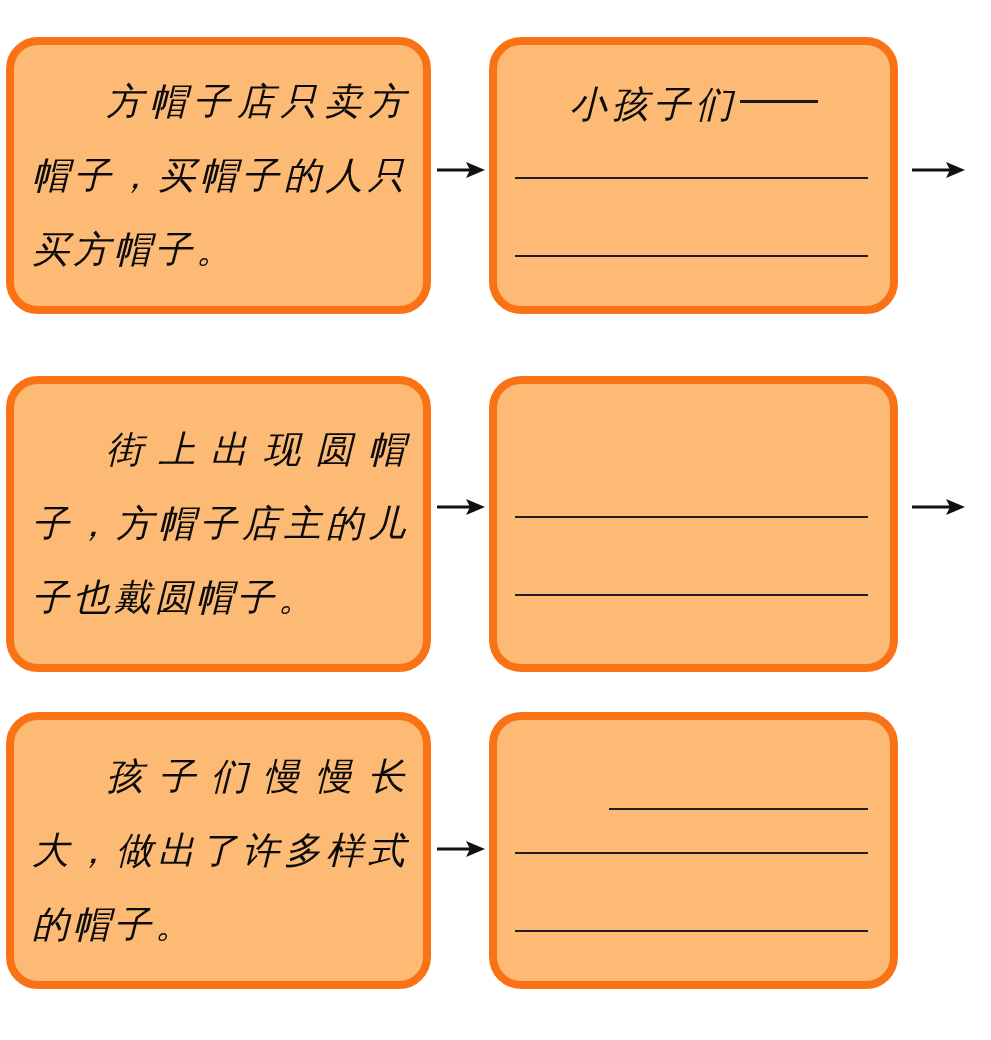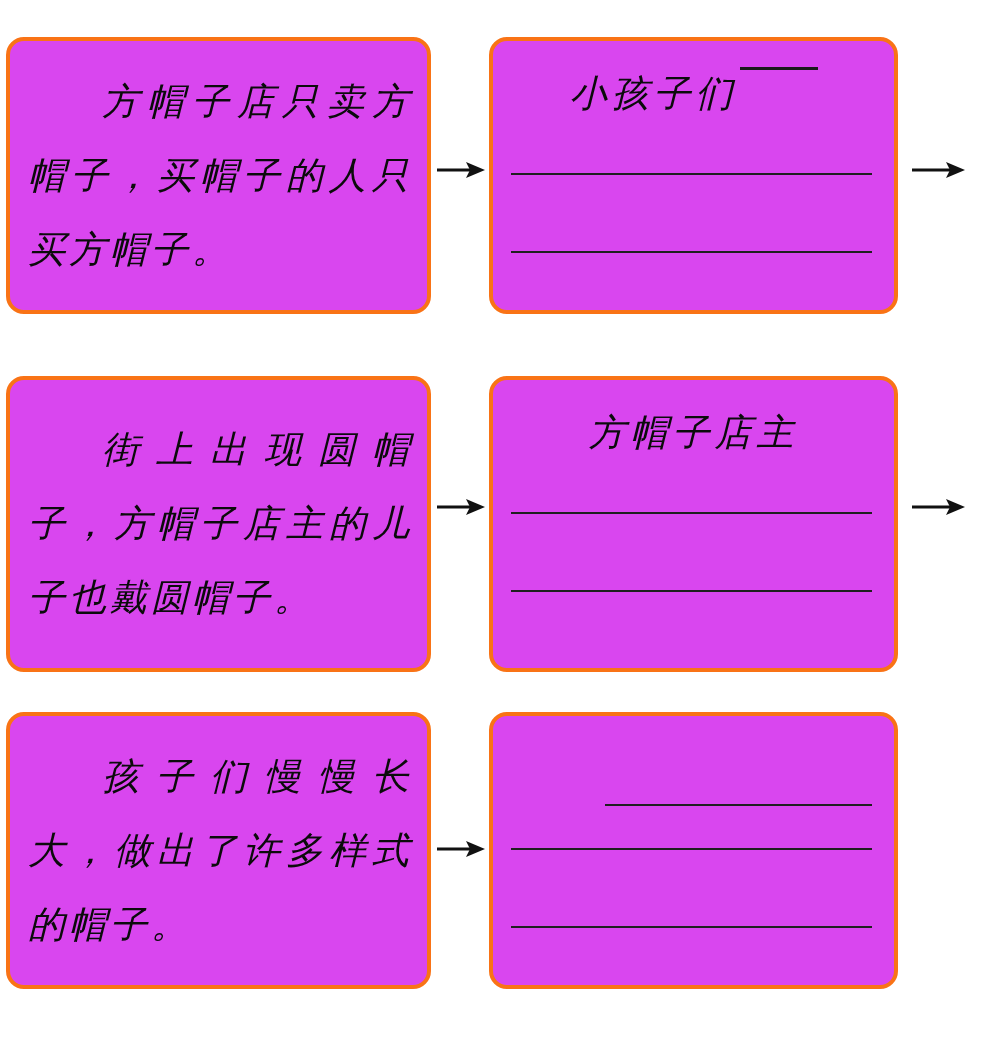--- a/index.html
+++ b/index.html
@@ -30,23 +30,23 @@
     width: 991px;
   }
   .row-1 { top: 37px;  height: 277px; }
   .row-2 { top: 376px; height: 296px; }
   .row-3 { top: 712px; height: 277px; }
 
   
   .box {
     position: absolute;
     box-sizing: border-box;
-    border: 4px solid #f97316;
-    border-radius: 18px;
-    background: #d946ef;
+    border: 8px solid #f97316;
+    border-radius: 32px;
+    background: #fdba74;
   }
   .box-left {
     left: 6px;
     width: 425px;
     height: 100%;
   }
   .box-right {
     left: 489px;
     width: 409px;
     height: 100%;
@@ -80,21 +80,21 @@
     width: 100%;
     height: 100%;
   }
   .answer-head {
     position: absolute;
     left: 0;
     right: 0;
     top: 30px;
     height: 60px;
     display: flex;
-    align-items: flex-start;
+    align-items: center;
     justify-content: center;
     padding: 0 18px;
     box-sizing: border-box;
   }
   .answer-head .htext {
     font-family: "DejaVu Serif", "Liberation Serif", serif;
     font-size: 37px;
     letter-spacing: 5px;
     line-height: 46px;
     font-style: italic;
@@ -179,23 +179,20 @@
 
     <div class="arrow arrow-mid" style="top:120px">
       <svg width="48" height="22" viewBox="0 0 48 22" aria-hidden="true">
         <line x1="0" y1="11" x2="33" y2="11" stroke="#111111" stroke-width="3"></line>
         <polygon points="29,3 48,11 29,19 33,11" fill="#111111"></polygon>
       </svg>
     </div>
 
     <div class="box box-right">
       <div class="answer">
-        <div class="answer-head no-tail">
-          <span class="htext">方帽子店主</span>
-        </div>
         <div class="rule full r-a"></div>
         <div class="rule full r-b"></div>
       </div>
     </div>
 
     <div class="arrow arrow-edge" style="top:120px">
       <svg width="56" height="22" viewBox="0 0 56 22" aria-hidden="true">
         <line x1="0" y1="11" x2="38" y2="11" stroke="#111111" stroke-width="3"></line>
         <polygon points="34,3 53,11 34,19 38,11" fill="#111111"></polygon>
       </svg>

